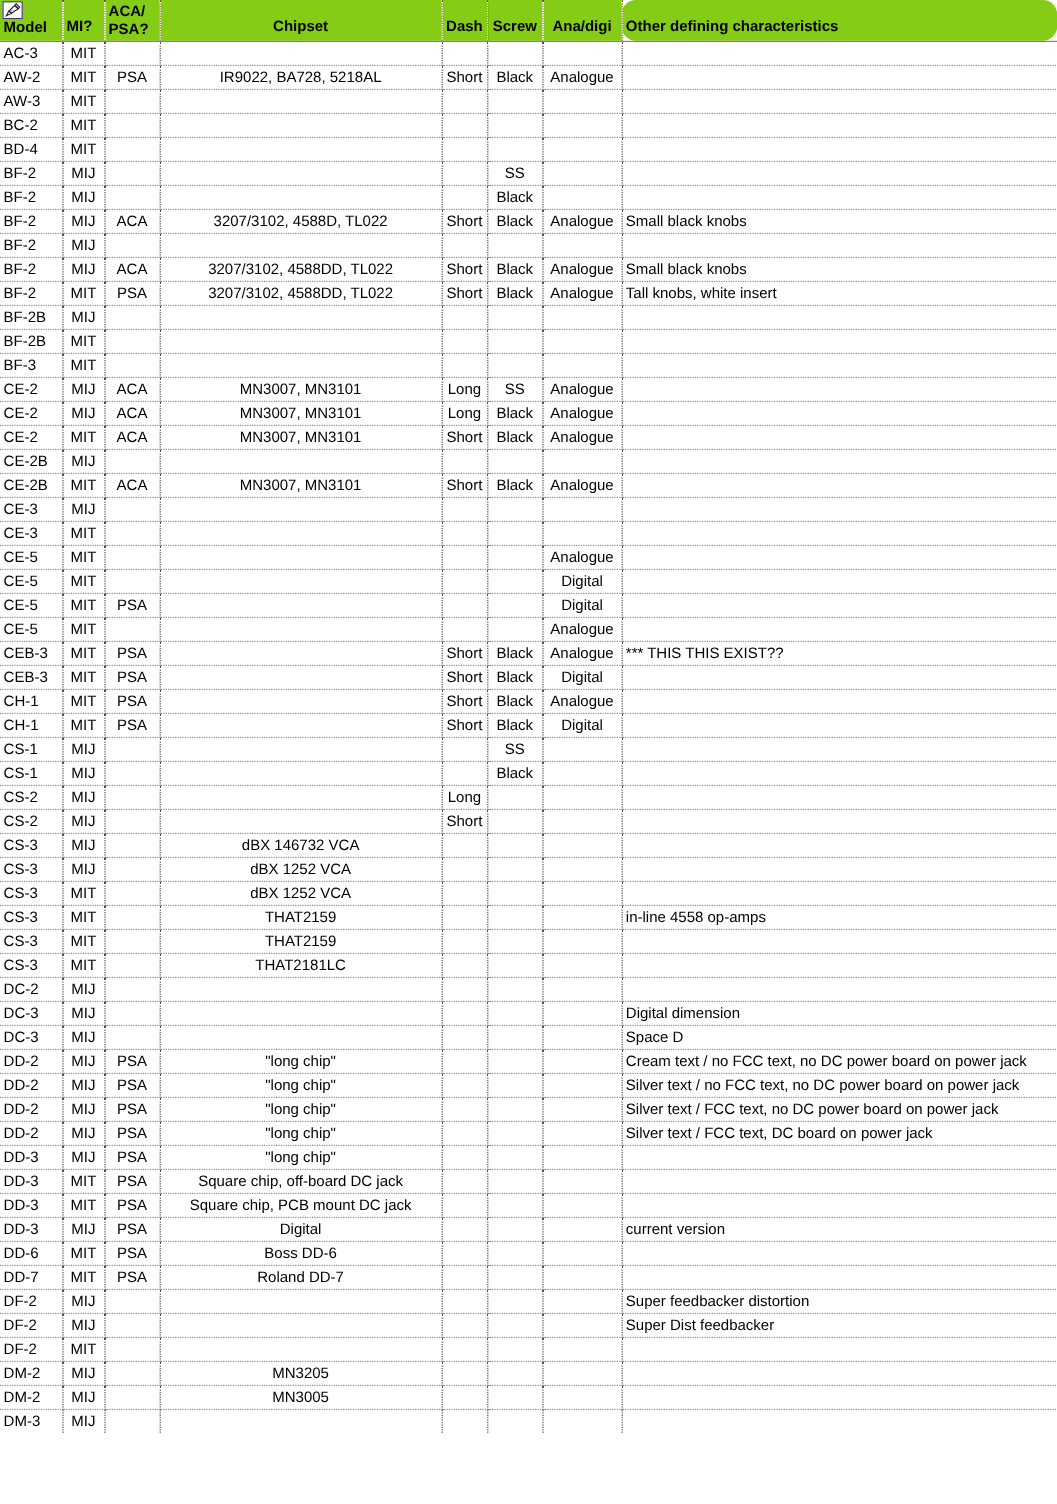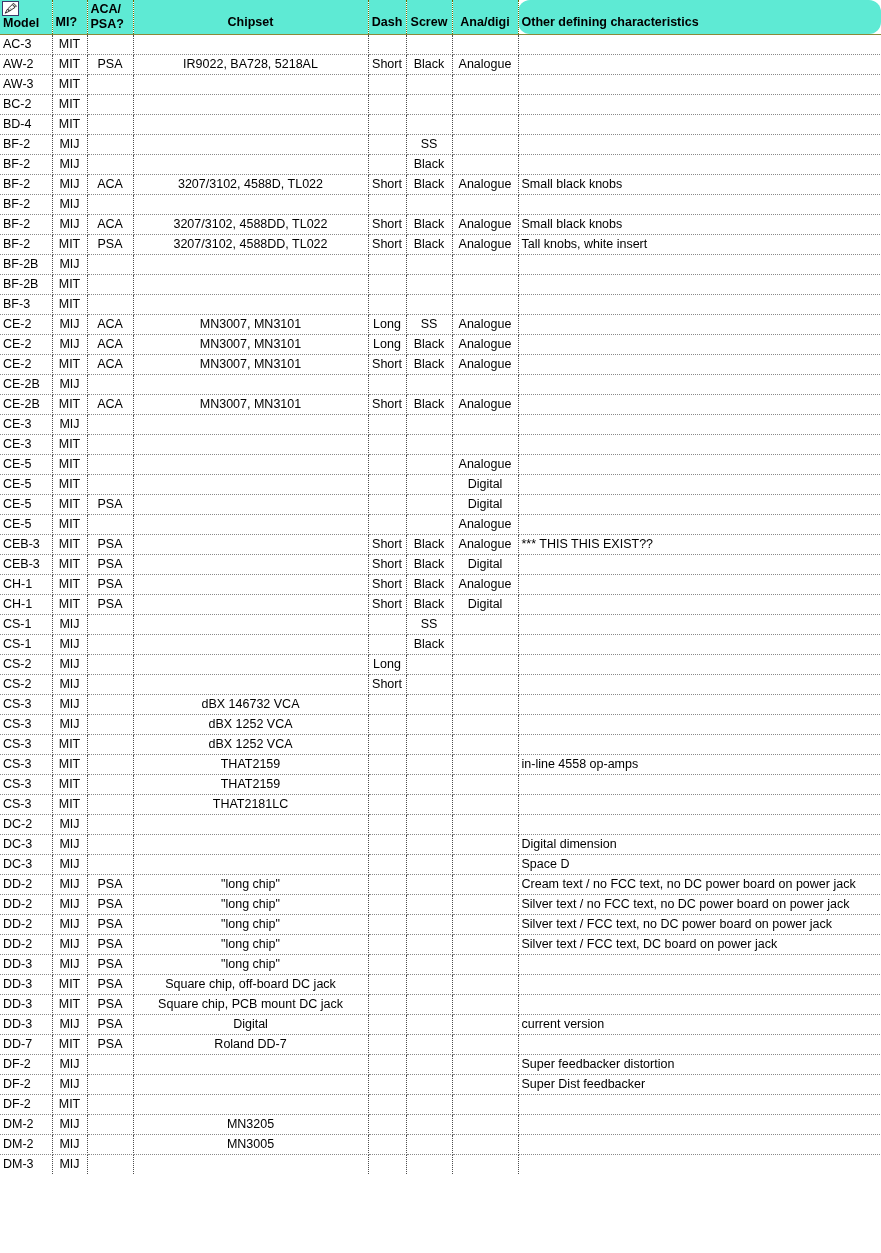--- a/index.html
+++ b/index.html
@@ -33,21 +33,21 @@
     white-space: nowrap;
     color: #000000;
     font-weight: normal;
     vertical-align: middle;
     border-right: 1px dotted #4d4d4d;
     border-bottom: 1px dotted #8a8a8a;
   }
 
   
   thead tr.header-row th {
-    background: #5eead4;
+    background: #84cc16;
     height: 34px;
     vertical-align: bottom;
     padding-bottom: 2px;
     font-weight: bold;
     font-size: 12.5px;
     border-right: 1px dotted #6b6b00;
     border-bottom: 1px solid #8a8a3a;
     text-align: center;
   }
   thead tr.header-row th.left {
@@ -648,20 +648,30 @@
         <td class="model">DD-3</td>
         <td class="mi">MIJ</td>
         <td class="aca">PSA</td>
         <td class="chipset">Digital</td>
         <td class="dash"></td>
         <td class="screw"></td>
         <td class="ana"></td>
         <td class="other">current version</td>
       </tr>
       <tr>
+        <td class="model">DD-6</td>
+        <td class="mi">MIT</td>
+        <td class="aca">PSA</td>
+        <td class="chipset">Boss DD-6</td>
+        <td class="dash"></td>
+        <td class="screw"></td>
+        <td class="ana"></td>
+        <td class="other"></td>
+      </tr>
+      <tr>
         <td class="model">DD-7</td>
         <td class="mi">MIT</td>
         <td class="aca">PSA</td>
         <td class="chipset">Roland DD-7</td>
         <td class="dash"></td>
         <td class="screw"></td>
         <td class="ana"></td>
         <td class="other"></td>
       </tr>
       <tr>

